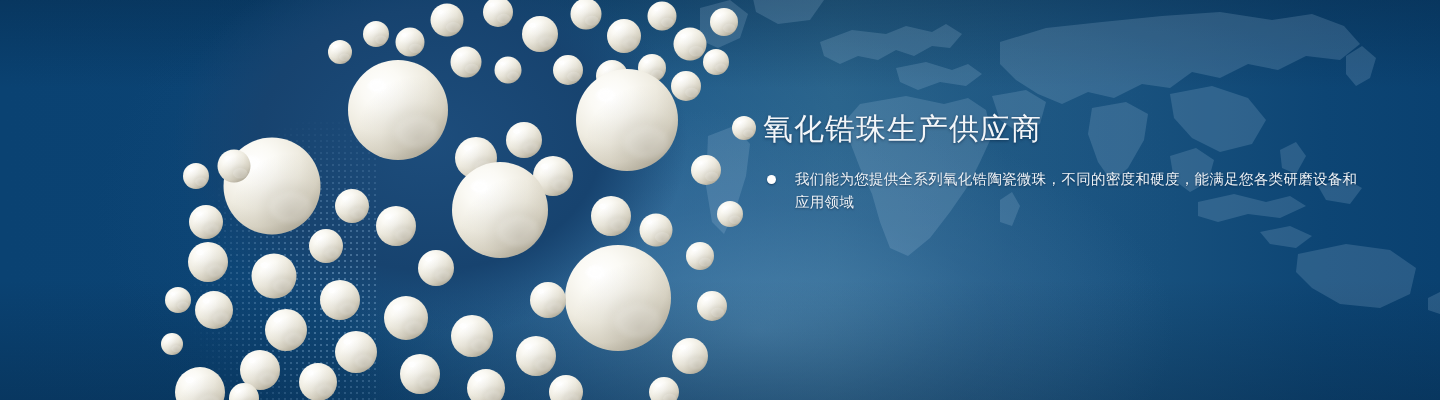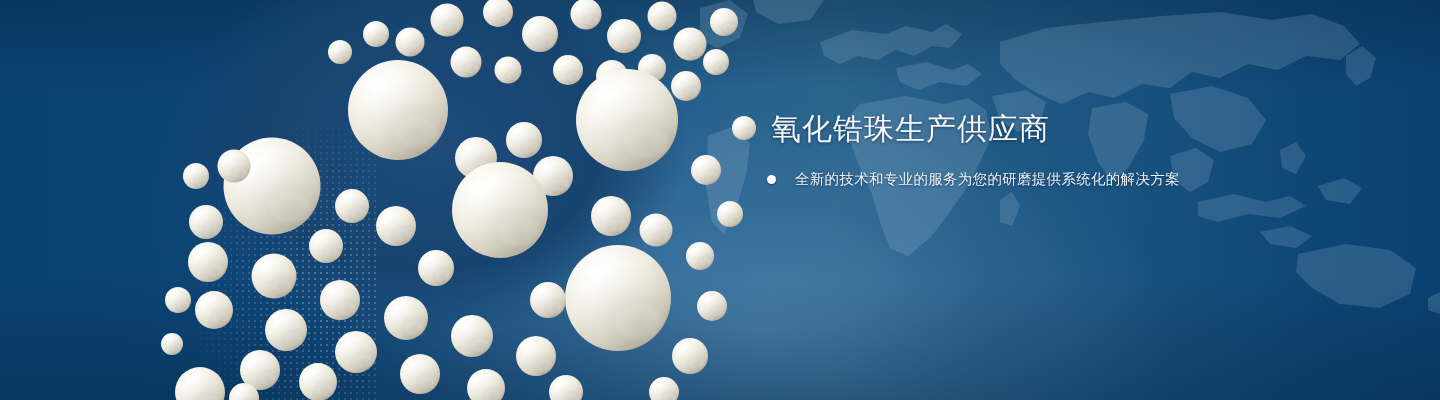--- a/index.html
+++ b/index.html
@@ -89,21 +89,21 @@
   .copy {
     position: absolute;
     left: 763px;
     top: 0;
     width: 620px;
     height: 400px;
   }
 
   .headline {
     position: absolute;
-    left: 8px;
+    left: 0;
     top: 110px;
     font-size: 30px;
     line-height: 38px;
     letter-spacing: 1px;
     color: #f3f6f9;
     font-weight: 400;
     white-space: nowrap;
     text-shadow: 0 1px 3px rgba(0,20,45,0.55);
   }
 
@@ -305,23 +305,23 @@
       </g>
     </svg>
   </div>
 
   <div class="copy">
 
     <div class="headline">氧化锆珠生产供应商</div>
 
     <div class="bullets">
 
-
       <div class="bullet">
         <span class="dot"></span>
-        <span class="bullet-text">全新的技术和专业的服务为您的研磨提供系统化的解决方案</span>
+        <span class="bullet-text">我们能为您提供全系列氧化锆陶瓷微珠，不同的密度和硬度，能满足您各类研磨设备和应用领域</span>
       </div>
+
 
 
     </div>
   </div>
 
 </div>
 
 </body></html>

